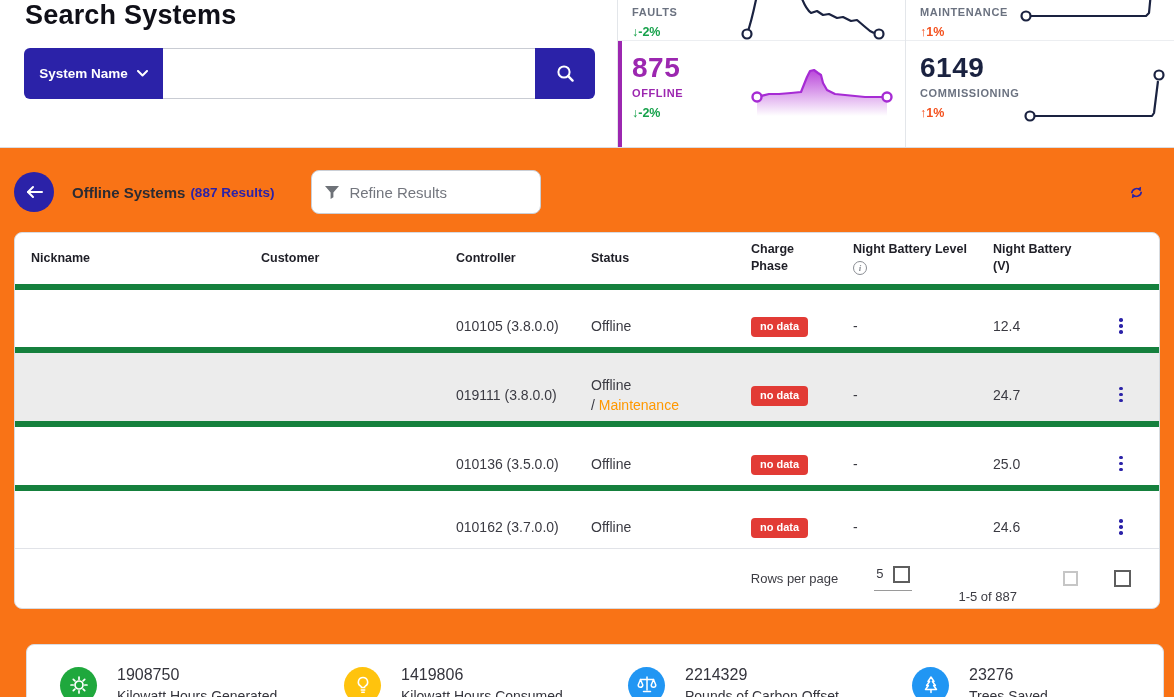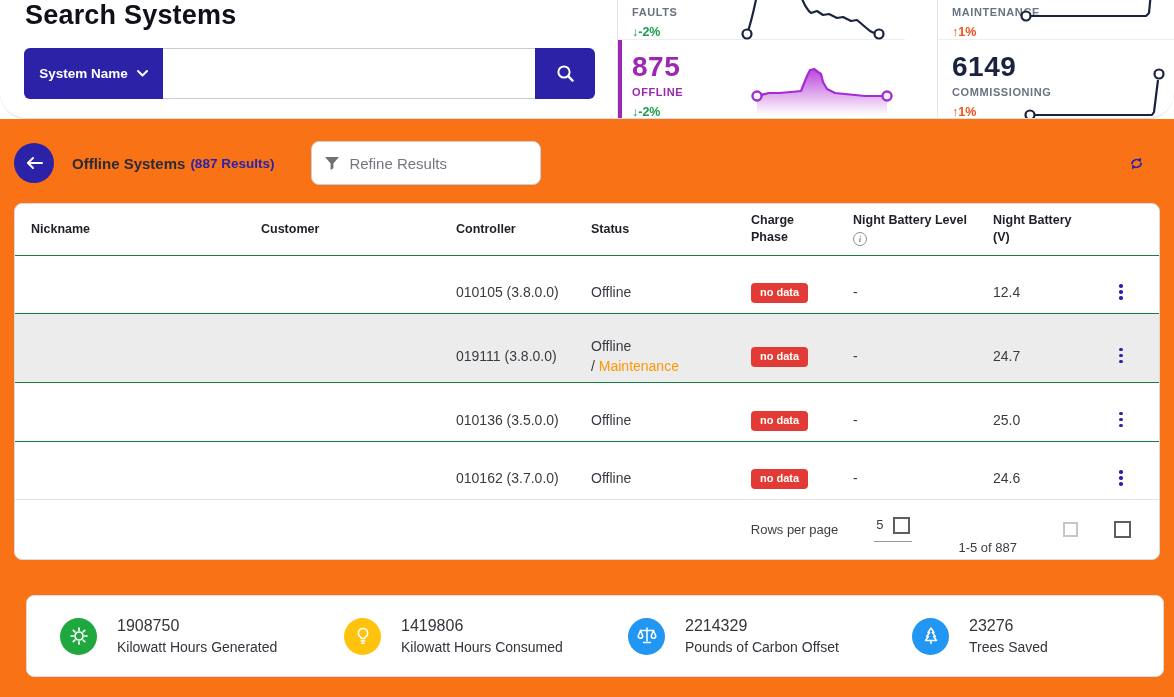--- a/index.html
+++ b/index.html
@@ -2,31 +2,31 @@
 <html><head>
 <meta charset="utf-8">
 <style>
   * { box-sizing: border-box; margin: 0; padding: 0; }
   html, body { width: 1174px; height: 697px; overflow: hidden; }
   body { font-family: "Liberation Sans", sans-serif; background: #ffffff; }
 
   .page { width: 1174px; height: 697px; display: flex; flex-direction: column; }
 
   
-  .top-header { position: relative; height: 119px; background: #fff; border-bottom: 1px solid #D9DDE3; flex: none; border-radius: 26px; }
+  .top-header { position: relative; height: 148px; background: #fff; border-bottom: 1px solid #D9DDE3; flex: none; }
   .page-title { position: absolute; left: 25px; top: 0px; font-size: 27px; font-weight: bold; color: #101018; letter-spacing: .2px; }
 
   .searchbar { position: absolute; left: 24px; top: 48px; width: 571px; height: 51px; display: flex; }
   .field-select { width: 139px; height: 51px; background: #2B22A8; color: #fff; border: none; border-radius: 6px 0 0 6px;
      font-family: inherit; font-size: 13.5px; font-weight: bold; display: flex; align-items: center; justify-content: center; gap: 9px; cursor: pointer; }
   .search-input { flex: 1; height: 51px; border: 1px solid #C9CCD3; border-left: none; border-right: none; padding: 0 12px; font-size: 15px; font-family: inherit; outline: none; }
   .search-btn { width: 60px; height: 51px; background: #2B22A8; border: none; border-radius: 0 6px 6px 0; display: flex; align-items: center; justify-content: center; cursor: pointer; }
 
   
-  .stats { position: absolute; left: 617px; top: 0; right: 0; bottom: 0; display: flex; overflow: hidden; gap: 32px; }
+  .stats { position: absolute; left: 617px; top: 0; right: 0; bottom: 0; display: flex; overflow: hidden; }
   .stats-col { border-left: 1px solid #E3E6EA; display: flex; flex-direction: column; }
   .stats-col.c1 { width: 288px; }
   .stats-col.c2 { flex: 1; }
   .stat-card { position: relative; padding-left: 14px; }
   .stat-card.top { height: 41px; border-bottom: 1px solid #ECEEF1; padding-top: 2px; }
   .stat-card.bottom { flex: 1; padding-top: 12px; }
   .stat-card.selected { box-shadow: inset 4px 0 0 #9C27B0; }
   .stat-value { font-size: 28px; font-weight: bold; line-height: 30px; letter-spacing: .5px; }
   .stat-value.purple { color: #9C27B0; }
   .stat-value.navy { color: #1A2240; }
@@ -48,21 +48,21 @@
   .refine-box { margin-left: 37px; width: 230px; height: 44px; background: #fff; border: 1px solid #CBCFD6; border-radius: 8px; display: flex; align-items: center; padding: 0 12px; gap: 9px; }
   .refine-input { border: none; outline: none; flex: 1; font-size: 15px; font-family: inherit; color: #3A3A42; background: transparent; }
   .refine-input::placeholder { color: #73767E; opacity: 1; }
   .rh-spacer { flex: 1; }
   .refresh-btn { background: none; border: none; cursor: pointer; margin-right: 8px; padding: 4px; }
 
   
   .table-card { margin: 20px 14px 0 14px; background: #fff; border: 1px solid #D7DBE0; border-radius: 8px; overflow: hidden; }
   table { width: 100%; border-collapse: collapse; table-layout: fixed; }
   th { text-align: left; font-size: 12.5px; font-weight: bold; color: #1F1F27; padding: 8px 6px 8px 16px; height: 46px; vertical-align: middle; line-height: 17px; }
-  td { font-size: 14px; color: #3A3A42; padding: 22px 6px 6px 16px; height: 48px; vertical-align: middle; border-top: 1px solid #15803d; line-height: 20px; }
+  td { font-size: 14px; color: #3A3A42; padding: 22px 6px 6px 16px; height: 48px; vertical-align: middle; border-top: 6px solid #15803d; line-height: 20px; }
   tr.highlighted td { background: #ECECEC; }
   .badge-nodata { display: inline-block; background: #E23B35; color: #fff; font-size: 11px; font-weight: bold; padding: 4px 9px 5px; border-radius: 4px; line-height: 1; }
   .status-line2 .sep { color: #3A3A42; }
   .status-line2 .maint { color: #FF9800; }
   .info-icon { display: inline-flex; width: 14px; height: 14px; border: 1px solid #8A8D93; border-radius: 50%; color: #8A8D93; font-size: 9px; font-style: italic; font-family: "Liberation Serif", serif; align-items: center; justify-content: center; margin-top: 3px; }
   .kebab { background: none; border: none; cursor: pointer; padding: 4px 6px; }
   .kebab i { display: block; width: 3.5px; height: 3.5px; border-radius: 50%; background: #2B22A8; margin: 2.5px auto; }
 
   .pagination { height: 60px; border-top: 1px solid #E1E3E8; display: flex; align-items: center; justify-content: flex-end; padding-right: 28px; font-size: 13px; color: #3C3C43; }
   .rpp-select { margin-left: 36px; display: flex; align-items: flex-start; gap: 10px; border-bottom: 1px solid #9A9A9A; padding: 0 2px 7px 2px; cursor: pointer; }

